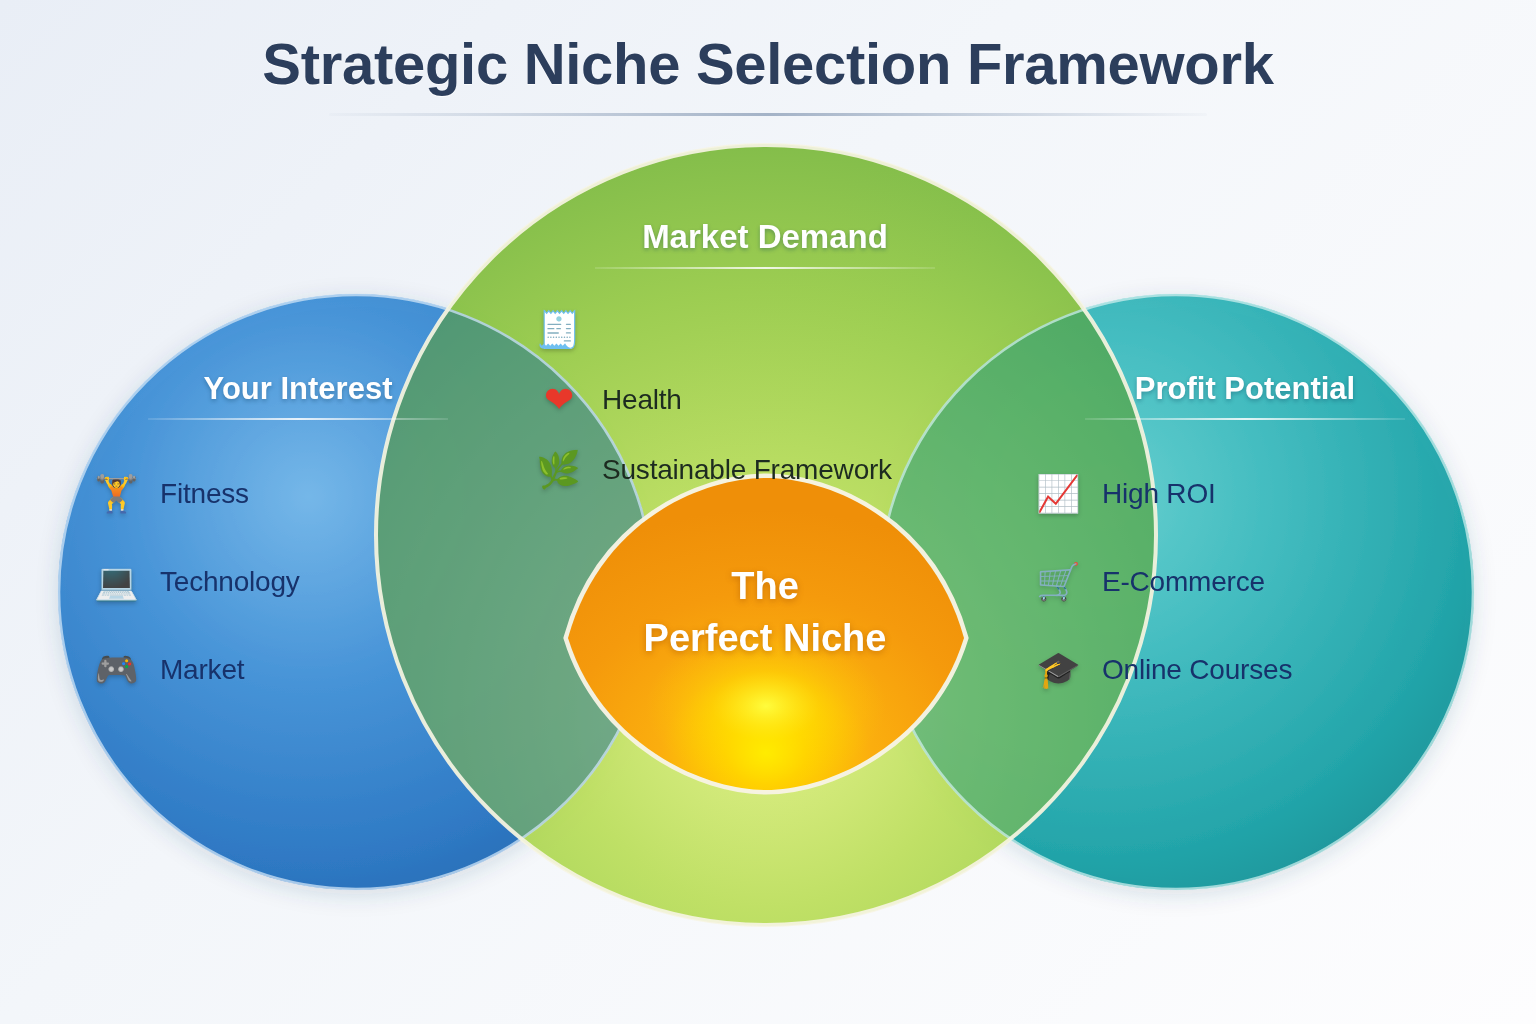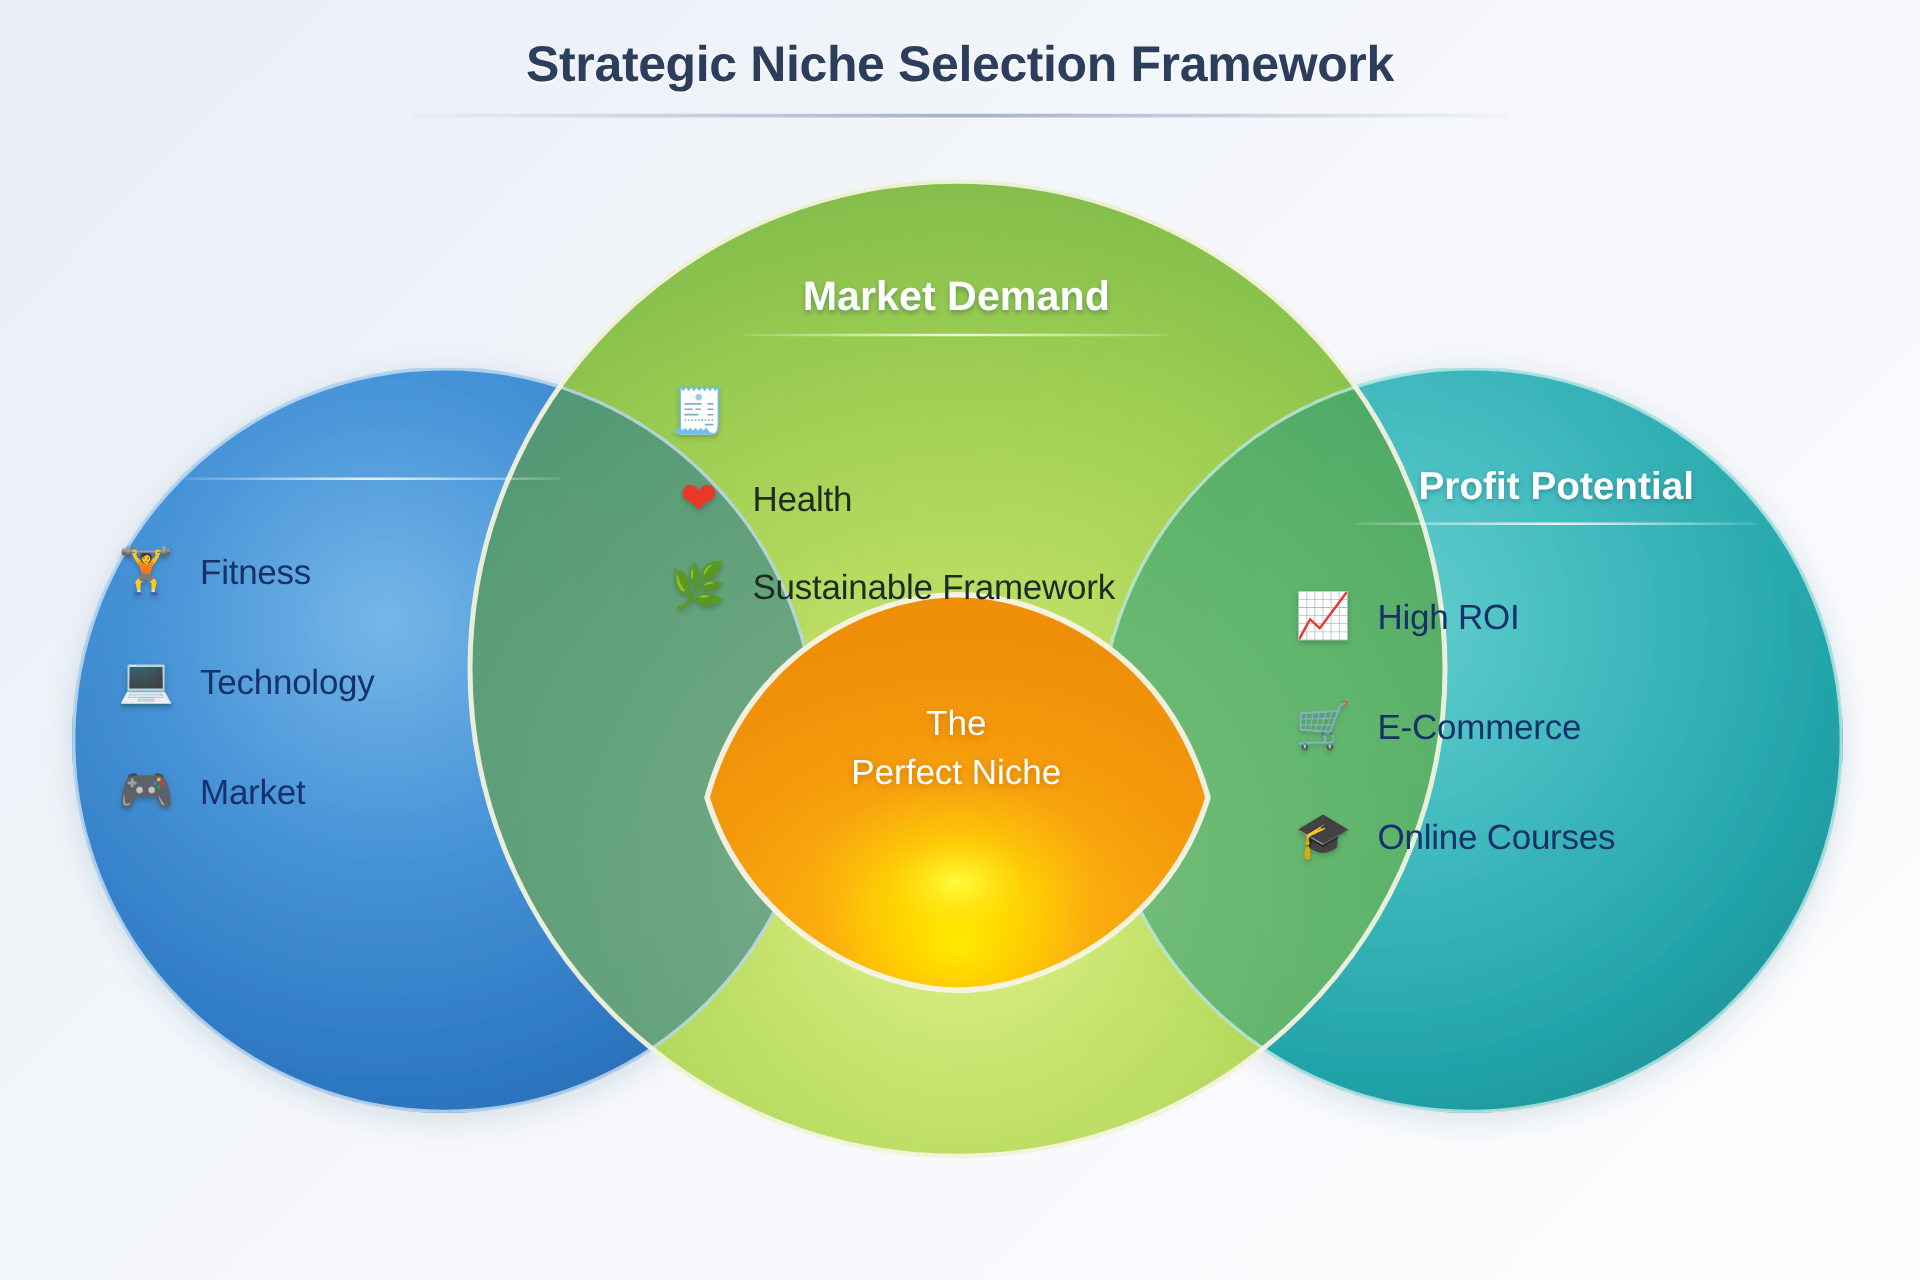--- a/index.html
+++ b/index.html
@@ -18,21 +18,21 @@
 
   
   #title-area {
     position: absolute;
     top: 30px;
     left: 0;
     width: 100%;
     text-align: center;
   }
   #page-title {
-    font-size: 40px;
+    font-size: 58px;
     font-weight: bold;
     color: #2c3e5c;
     letter-spacing: -0.3px;
     text-shadow: 0 1px 1px rgba(255,255,255,0.9);
   }
   #title-rule {
     width: 878px;
     height: 3px;
     margin: 16px auto 0 auto;
     background: linear-gradient(90deg, rgba(160,175,195,0.05), rgba(150,167,190,0.85), rgba(160,175,195,0.05));
@@ -115,22 +115,22 @@
   #lobe-profit .item-label { color: #17326b; }
 
   
   #center-label {
     position: absolute;
     left: 565px;
     top: 560px;
     width: 400px;
     text-align: center;
     color: #ffffff;
-    font-size: 28px;
-    font-weight: normal;
+    font-size: 38px;
+    font-weight: bold;
     line-height: 1.38;
     text-shadow: 0 2px 6px rgba(150,70,0,0.42);
   }
   #center-label span { display: block; }
 </style>
 </head>
 <body>
 
 <div id="title-area">
   <div id="page-title">Strategic Niche Selection Framework</div>
@@ -231,20 +231,21 @@
              C 932 742, 832 790, 766 790
              C 700 790, 600 742, 568 638 Z" fill="url(#gLens)"></path>
 
     <ellipse cx="766" cy="706" rx="120" ry="78" fill="url(#gGlow)"></ellipse>
   </svg>
 </div>
 
 <div id="labels">
 
   <div class="lobe" id="lobe-interest">
+    <div class="lobe-head">Your Interest</div>
     <div class="lobe-rule"></div>
     <div class="items">
       <div class="item">
         <span class="item-icon">🏋</span>
         <span class="item-label">Fitness</span>
       </div>
       <div class="item">
         <span class="item-icon">💻</span>
         <span class="item-label">Technology</span>
       </div>

